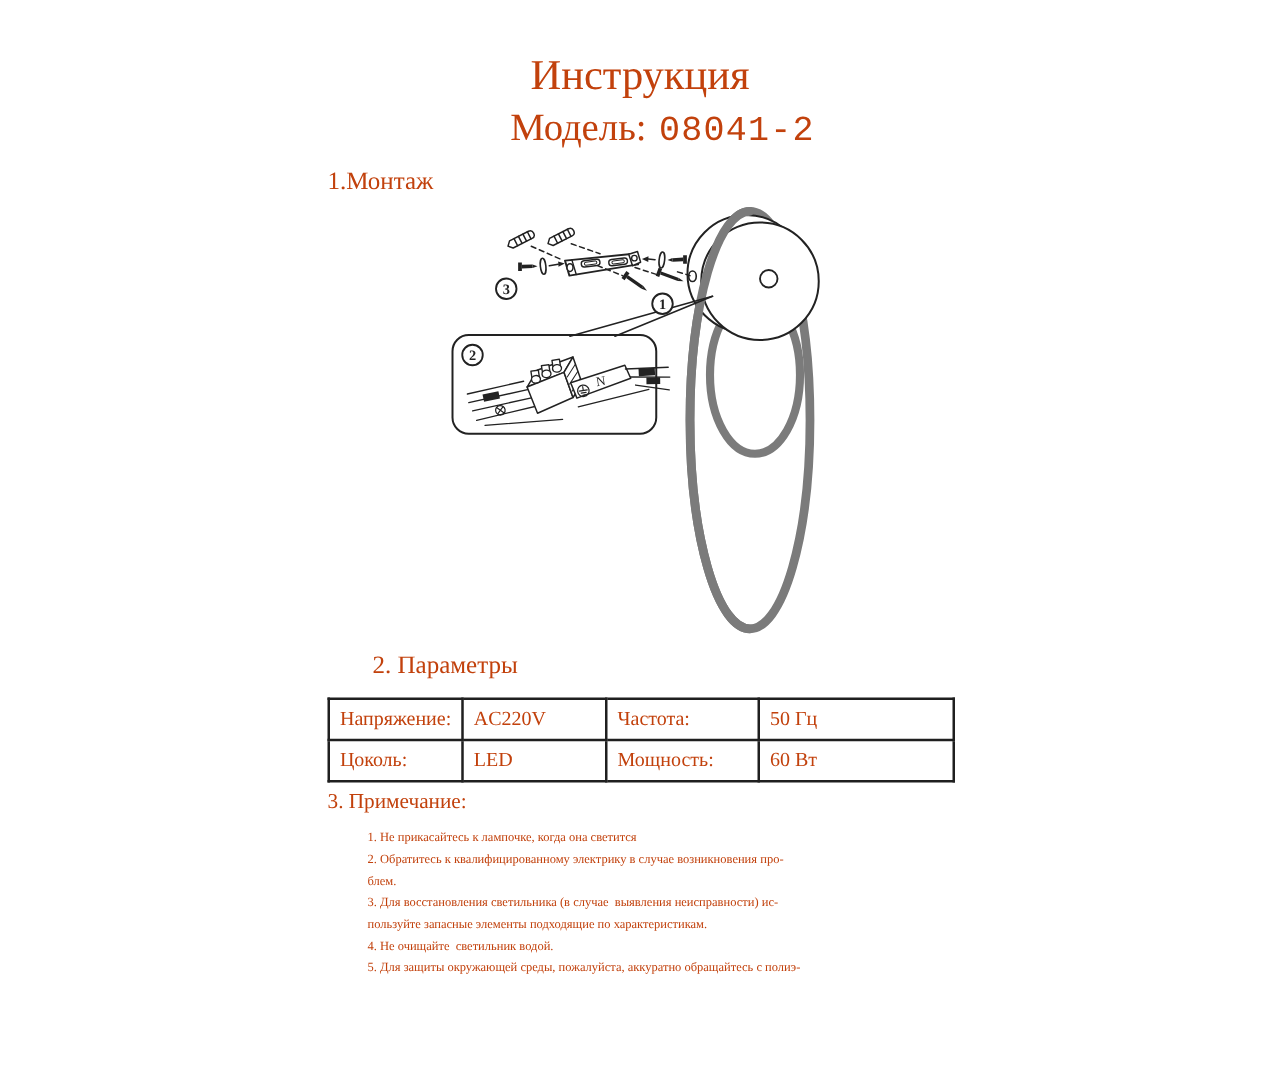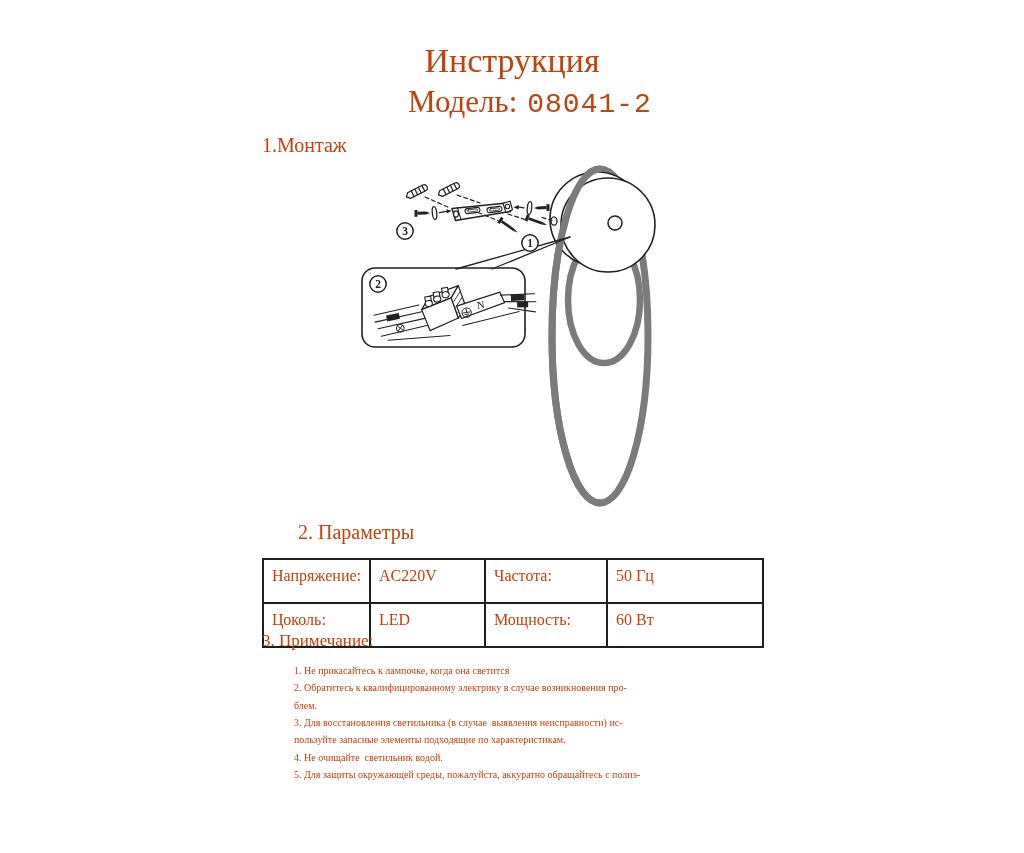--- a/index.html
+++ b/index.html
@@ -12,21 +12,21 @@
   .model-line{top:84px;left:0;width:1024px;text-align:center;white-space:nowrap;transform:translateX(18px);}
   .model-label{font-size:31px;}
   .model-number{font-family:Liberation Mono, monospace;font-size:28px;margin-left:10px;letter-spacing:1px;}
   .sec-heading{font-size:20px;line-height:1.15;}
   #h-montage{left:262px;top:122px;margin-top:12px;}
   #h-params{left:262px;top:521px;margin-left:36px;}
   #h-notes{left:262px;top:631px;font-size:17px;}
   .params-table{left:262px;top:558px;border-collapse:collapse;table-layout:fixed;}
   .params-table td{
     border:2px solid #1f1f1f;height:31px;font-size:16px;
-    padding:0 4px 11px 8px;vertical-align:middle;white-space:nowrap;overflow:hidden;
+    padding:0 4px 0 8px;vertical-align:middle;white-space:nowrap;overflow:hidden;
   }
   .notes{left:262px;top:662px;}
   .note-line{font-size:10px;line-height:17.33px;white-space:pre;margin-left:32px;}
   .diagram{left:350px;top:160px;}
 </style>
 </head>
 <body>
 
 <div class="page">
 

